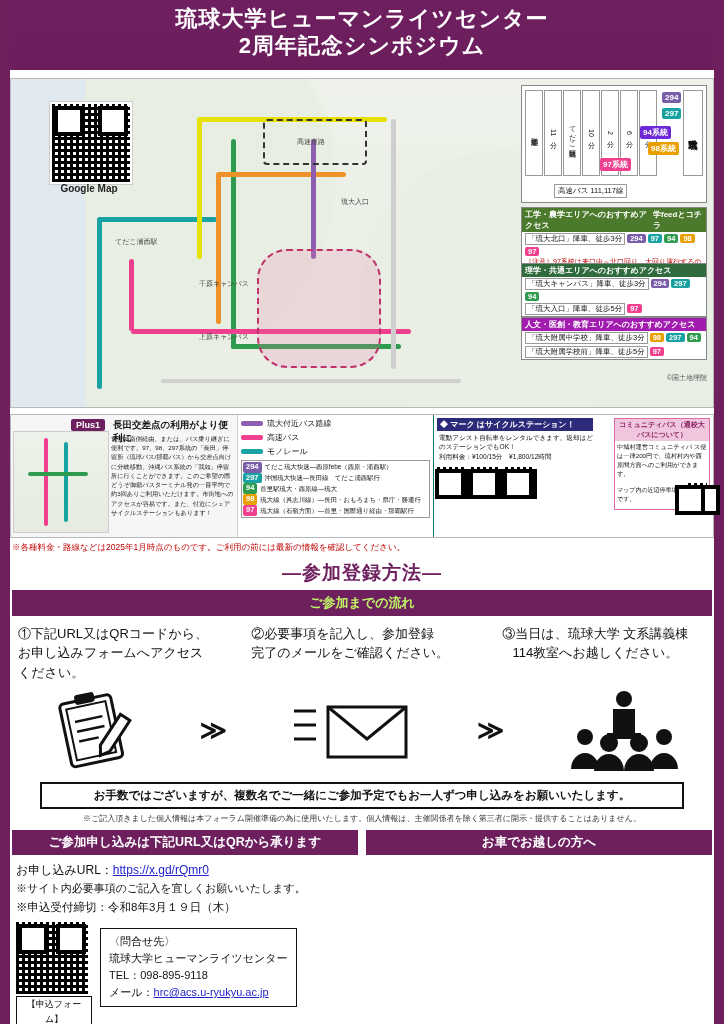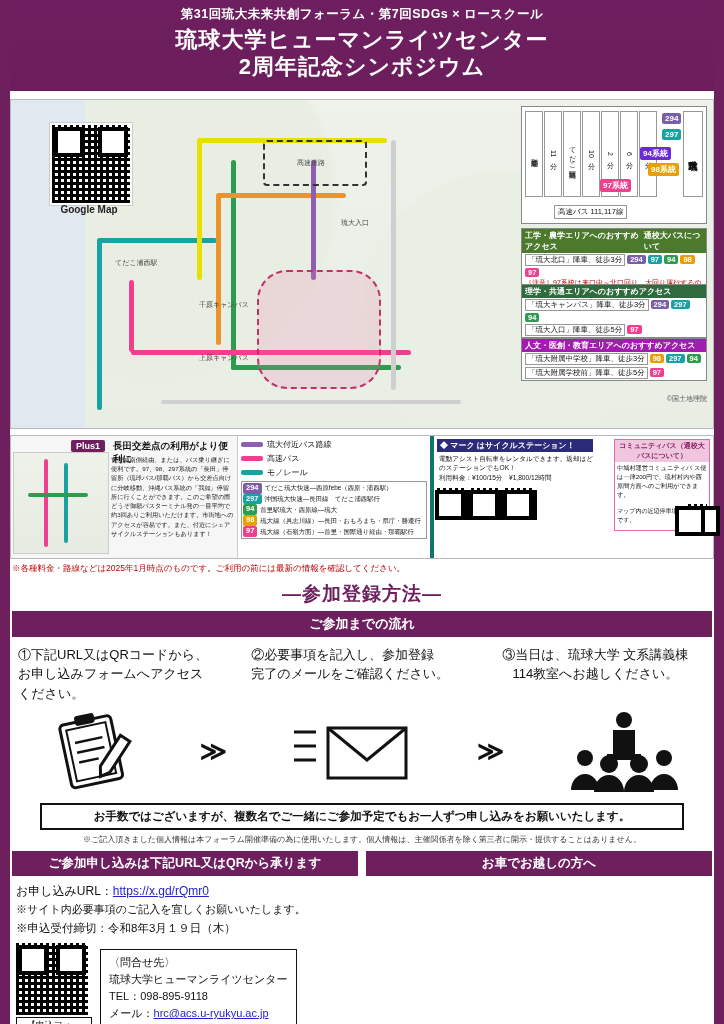--- a/index.html
+++ b/index.html
@@ -170,21 +170,21 @@
   }
   .plus1-body{
     position:absolute;left:100px;top:19px;right:3px;font-size:6.2px;line-height:1.5;color:#222;
   }
   .plus1-map{
     position:absolute;left:2px;top:16px;width:94px;height:100px;
     background:linear-gradient(180deg,#eef2ea,#e6ece2);border:1px solid #ccc;
     overflow:hidden;
   }
   .band-mid{
-    width:196px;border-right:4px solid #0f766e;font-size:8px;padding:3px;box-sizing:border-box;
+    width:196px;border-right:1px solid #0f766e;font-size:8px;padding:3px;box-sizing:border-box;
   }
   .legend-row{display:flex;align-items:center;gap:4px;margin-bottom:3px;}
   .legend-sw{width:22px;height:5px;border-radius:2px;}
   .routebox{
     border:1px solid #9a9a9a;margin-top:2px;font-size:6.4px;line-height:1.45;padding:1px;
   }
   .routeline{display:flex;gap:3px;align-items:center;}
   .band-right{
     flex:1;font-size:7.5px;padding:3px;box-sizing:border-box;position:relative;
   }
@@ -200,21 +200,21 @@
   .qr-mini{width:30px;height:30px;}
   .note-red{
     margin:4px 12px 0 12px;font-size:8.5px;color:#c00000;
   }
   
   .reg-title{
     text-align:center;color:#6d1f5e;font-size:19px;font-weight:bold;
     margin:6px 0 4px 0;letter-spacing:1px;
   }
   .bar{
-    margin:0 12px;background:#6d1f5e;color:#ffffff;text-align:center;
+    margin:0 12px;background:#6d1f5e;color:#bef264;text-align:center;
     font-size:13px;font-weight:bold;padding:4px 0;
   }
   .steps{
     display:flex;margin:8px 12px 0 12px;
   }
   .step{
     flex:1;font-size:13px;line-height:1.5;padding:0 6px;box-sizing:border-box;
   }
   .step.center{text-align:left;}
   .step.right{text-align:center;}
@@ -281,21 +281,20 @@
   .sidebar-r{right:0;}
   .clip-icon,.mail-icon,.people-icon{display:block;}
 </style>
 </head>
 <body>
 
 <div class="sidebar-l"></div>
 <div class="sidebar-r"></div>
 
 <div class="header">
-  <div class="sup">第31回琉大未来共創フォーラム・第7回SDGs × ロースクール</div>
   <div class="title1">琉球大学ヒューマンライツセンター</div>
   <div class="title2">2周年記念シンポジウム</div>
 </div>
 
 <div class="mapwrap">
   <div class="map-canvas"></div>
   <div class="map-sea"></div>
 
   <div class="road r-teal" style="left:86px;top:140px;width:5px;height:170px;"></div>
   <div class="road r-teal" style="left:86px;top:138px;width:120px;height:5px;"></div>
@@ -340,21 +339,21 @@
     <div class="bus-num" style="left:140px;top:22px;background:#18a2a2;">297</div>
     <div class="bus-num" style="left:118px;top:40px;background:#6d28d9;">94系統</div>
     <div class="bus-num" style="left:126px;top:56px;background:#e8a000;">98系統</div>
     <div class="bus-num" style="left:78px;top:72px;background:#ef3f8f;">97系統</div>
     <div class="exp-bus">高速バス 111,117線</div>
   </div>
 
   <div class="accessbox" style="top:128px;">
     <div class="ab-head green">
       <span>工学・農学エリアへのおすすめアクセス</span>
-      <span>通校大バスについて</span>
+      <span>学feedとコチラ</span>
     </div>
     <div class="ab-row">
       <span class="txt">「琉大北口」降車、徒歩3分</span>
       <span class="chip c294">294</span>
       <span class="chip c297">97</span>
       <span class="chip c94">94</span>
       <span class="chip c98">98</span>
       <span class="chip c97">97</span>
     </div>
     <div class="warn">［注意］97系統は来口中～北口回り、大回り運行するので番的間に注意</div>

